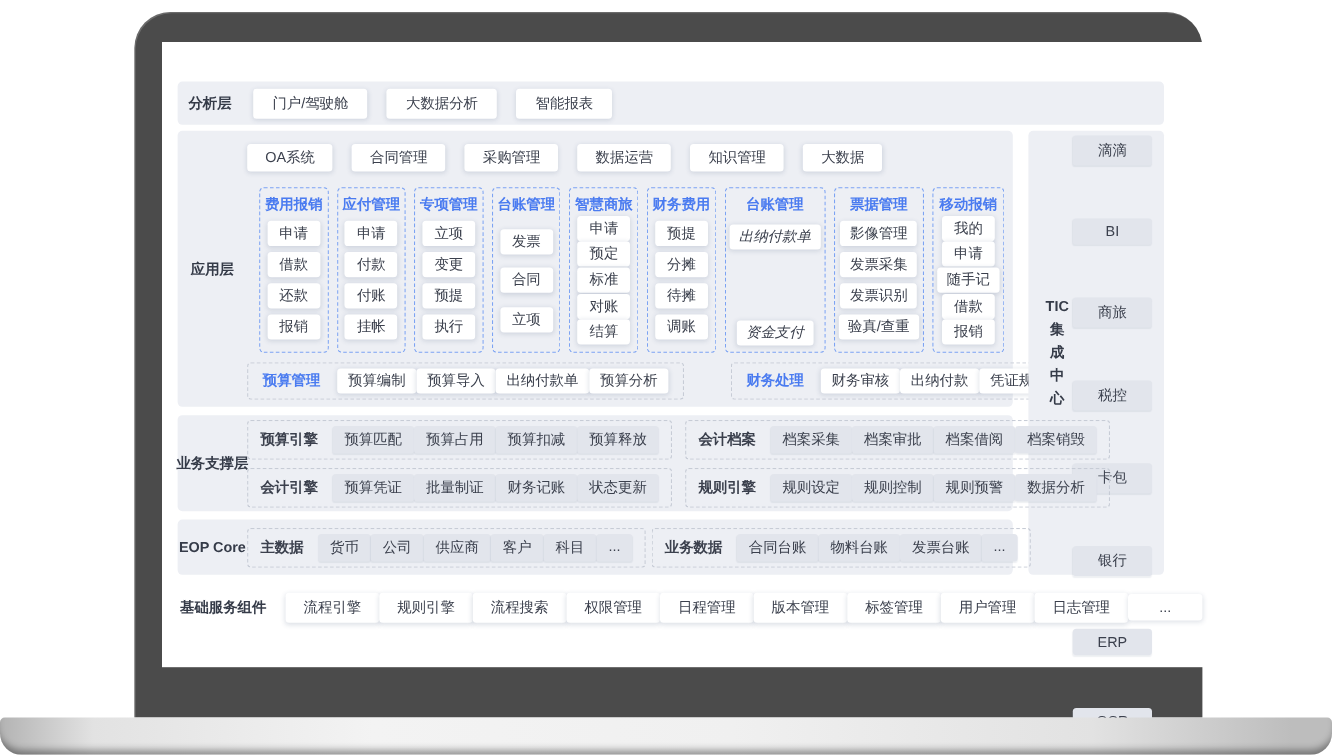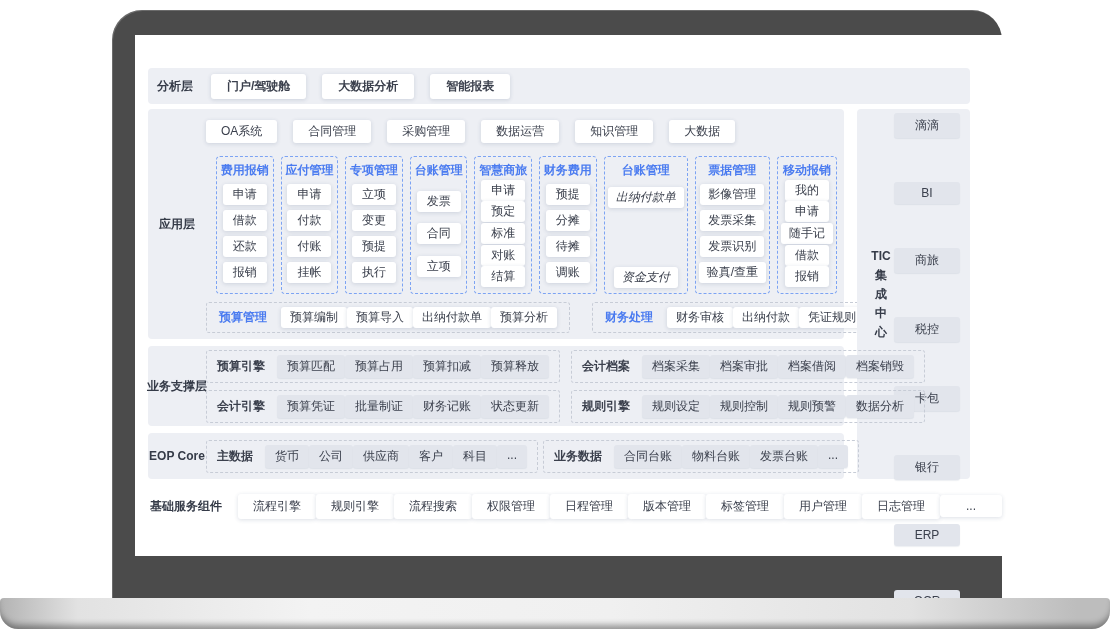--- a/index.html
+++ b/index.html
@@ -23,39 +23,39 @@
   .layer-label { font-size:12px; font-weight:700; color:#353b48; white-space:nowrap; }
   .btn-white { background:#fff; border-radius:3px; padding:3px 12px; font-size:12px;
     color:#3b404d; white-space:nowrap; box-shadow:0 1px 4px rgba(40,60,100,.16); }
   .btn-gray { background:#e2e5ec; border-radius:3px; padding:3px 10px; font-size:12px;
     color:#3b404d; white-space:nowrap; box-shadow:0 1px 1px rgba(40,60,100,.08); }
 
   
   .analysis { left:13px; top:33px; width:822px; height:36px;
     display:flex; align-items:center; }
   .analysis .layer-label { margin:0 18px 0 9px; }
-  .analysis .items { display:flex; gap:16px;font-weight:bold; }
+  .analysis .items { display:flex; gap:16px; }
   .analysis .btn-white { padding:4px 16px; }
 
   
   .app-panel { left:13px; top:74px; width:696px; height:230px; }
   .app-panel > .layer-label { position:absolute; left:0; top:0; width:58px; height:100%;
     display:flex; align-items:center; justify-content:center; }
   .app-content { position:absolute; left:58px; top:0; right:7px; height:100%; }
   .app-top { display:flex; gap:16px; margin-top:11px; }
   .app-top .btn-white { padding:3px 15px; }
   .app-cols { display:flex; gap:7px; margin-top:13px; height:138px;margin-left:10px; }
   .app-col { flex:1; border:1px dashed #7ca3f3; border-radius:4px;
     display:flex; flex-direction:column; align-items:center; padding:5px 3px; }
   .app-col-title { font-size:12px; font-weight:700; color:#4a7bf0; white-space:nowrap; }
   .app-col-items { flex:1; width:100%; display:flex; flex-direction:column;
     align-items:center; justify-content:space-evenly; }
   .app-col-items.top { justify-content:space-between; gap:13px; padding-top:8px;font-style:italic; }
   .app-col-items .btn-white { padding:2px 8px; min-width:44px; text-align:center; }
-  .app-bottom { display:flex; gap:22px; margin-top:8px; }
+  .app-bottom { display:flex; gap:39px; margin-top:8px; }
   .app-group { flex:1; border:1px dashed #c7ccd6; border-radius:3px;
     display:flex; align-items:center; padding:4px 12px; }
   .app-group-title { font-size:12px; font-weight:700; color:#4a7bf0; margin-right:14px; white-space:nowrap; }
   .app-group .items { flex:1; display:flex; justify-content:space-between; }
   .app-group .btn-white { padding:2px 9px; }
 
   
   .sidebar { left:722px; top:74px; width:113px; height:370px; }
   .tic-label { position:absolute; left:8px; top:50%; transform:translateY(-50%);
     width:32px; text-align:center; font-size:12px; font-weight:700; color:#353b48; line-height:19px; }

